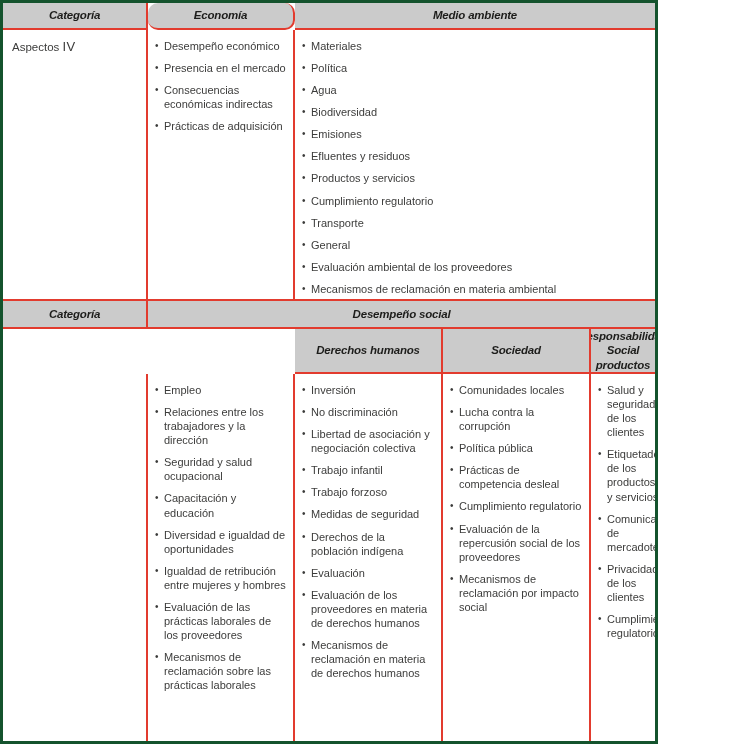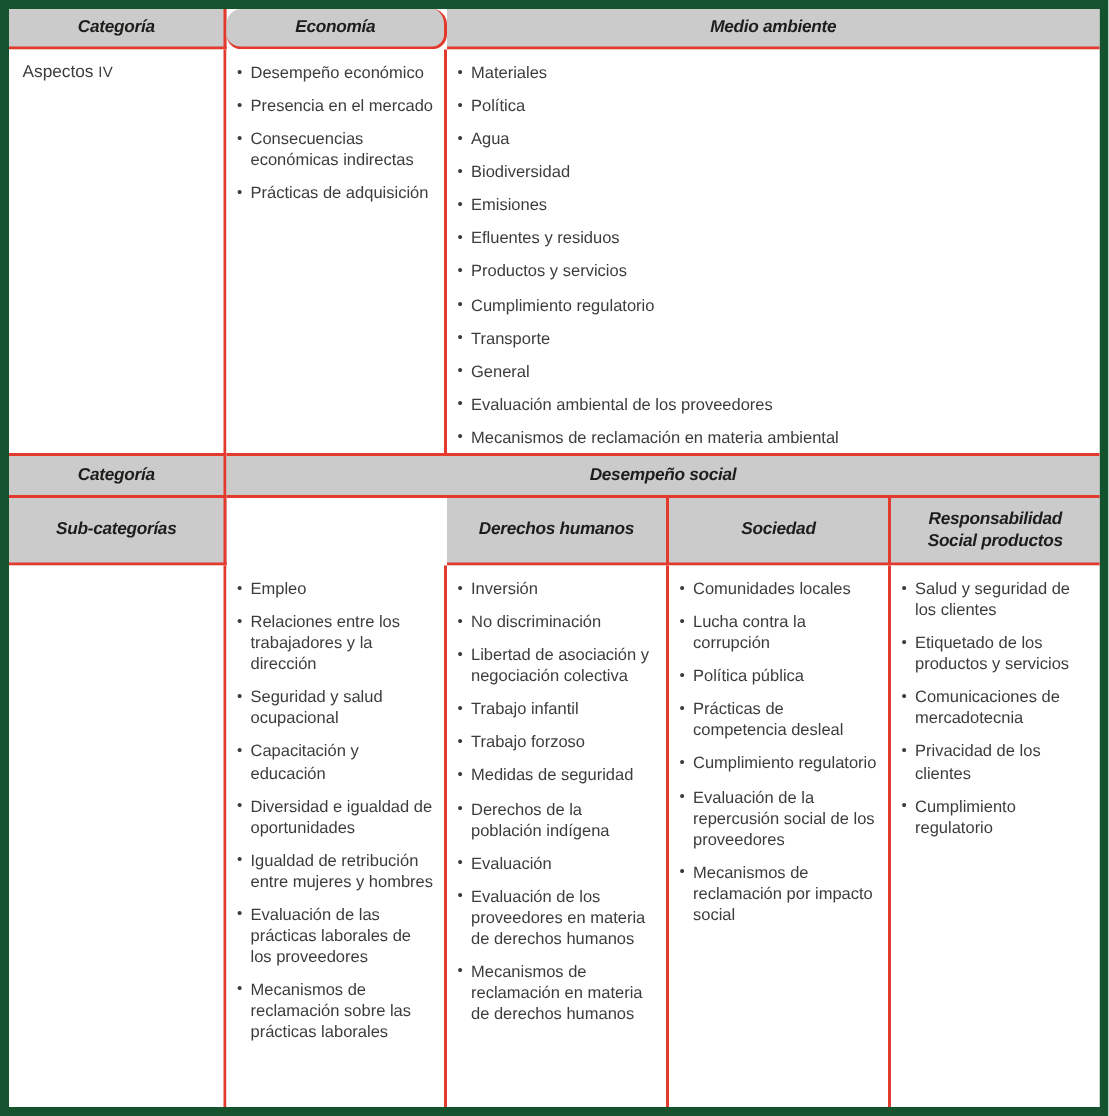--- a/index.html
+++ b/index.html
@@ -2,23 +2,23 @@
 <html><head>
 <meta charset="utf-8">
 <style>
   * { margin:0; padding:0; box-sizing:border-box; }
   html,body { background:#ffffff; }
   body {
     font-family:"Liberation Sans", sans-serif;
     width:739px;
   }
   .tbl {
-    width:739px;
+    width:658px;
     height:744px;
-    border:6px solid #14532d;
+    border:3px solid #14532d;
     display:grid;
     grid-template-columns:145px 147px 148px 148px 1fr;
     grid-template-rows:27px 271px 28px 45px 1fr;
     background:#ffffff;
   }
   .cell {
     border-right:2px solid #e23b2e;
     border-bottom:2px solid #e23b2e;
     overflow:hidden;
   }
@@ -38,21 +38,21 @@
     letter-spacing:-0.2px;
     padding:2px 8px;
   }
   .bd {
     background:#ffffff;
     padding:9px 4px 4px 7px;
     font-size:11px;
     color:#3c3c3b;
   }
   .aspect { font-size:11.5px; color:#3c3c3b; padding-left:2px; }
-  .aspect .sc { font-size:10px; letter-spacing:0.3px; }
+  .aspect .sc { font-size:13px; letter-spacing:0.3px; }
   .li {
     display:flex;
     margin-bottom:8px;
     line-height:1.28;
   }
   .bullet {
     flex:none;
     width:9px;
     font-size:10px;
     line-height:1.4;
@@ -150,21 +150,20 @@
         <div class="li">
           <span class="bullet">•</span>
           <span class="li-text">Mecanismos de reclamación en materia ambiental</span>
         </div>
       </div>
   </div>
 
   <div class="cell hd r3c1">Categoría</div>
   <div class="cell hd r3c2 last-col">Desempeño social</div>
 
-  <div class="cell hd r4c1">Sub-categorías</div>
   <div class="cell hd r4c3">Derechos humanos</div>
   <div class="cell hd r4c4">Sociedad</div>
   <div class="cell hd r4c5 last-col">Responsabilidad Social productos</div>
 
   <div class="cell bd r5c1 last-row"></div>
   <div class="cell bd r5c2 last-row">
     <div>
         <div class="li">
           <span class="bullet">•</span>
           <span class="li-text">Empleo</span>

